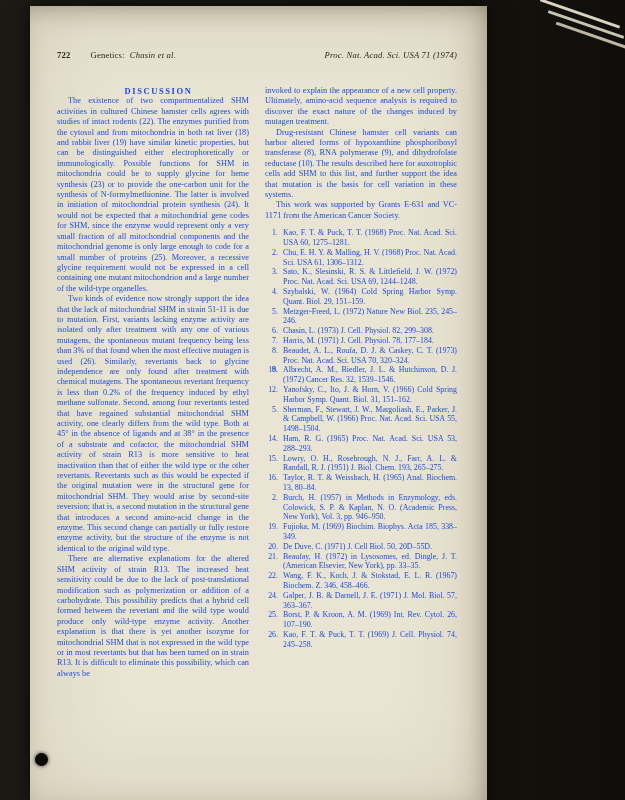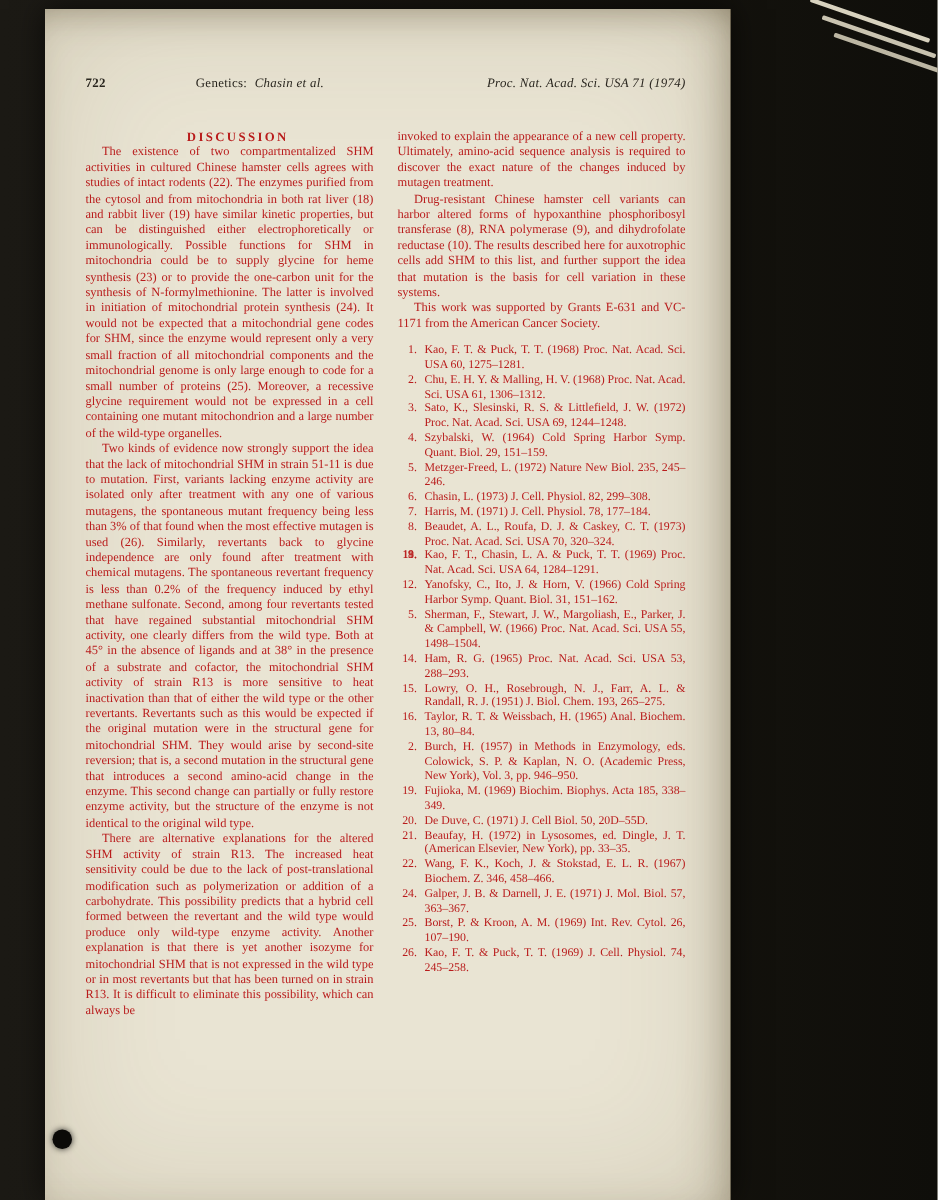--- a/index.html
+++ b/index.html
@@ -17,26 +17,26 @@
                inset -18px 0 35px -20px rgba(70,58,32,.45),
                inset 0 14px 30px -18px rgba(70,58,32,.5);
   }
   .hole{position:absolute;left:35px;top:753px;width:13px;height:13px;border-radius:50%;
     background:#0b0a08;box-shadow:0 0 4px rgba(0,0,0,.8);z-index:3;}
   .header{
     position:absolute;left:27px;right:30px;top:44px;display:flex;align-items:baseline;
     font-size:8.6px;color:#2a261f;letter-spacing:.2px;
   }
   .hnum{font-weight:bold;margin-right:20px;}
-  .hsec{margin-right:5px;margin-left:40px;}
+  .hsec{margin-right:5px;}
   .hauth{font-style:italic;}
   .hjournal{margin-left:auto;font-style:italic;}
   .cols{
     position:absolute;left:27px;right:30px;top:80px;display:flex;gap:16px;
-    color:#b91c1c;
+    color:#1d4ed8;
   }
   .col{flex:1 1 0;font-size:8.3px;line-height:10.4px;text-align:justify;}
   .sec-heading{
     text-align:center;font-weight:bold;font-size:8.5px;letter-spacing:1.6px;
     margin:0 0 6px 0;text-indent:0;
   }
   .col p{margin:0;text-indent:11px;}
   .col p.noindent{text-indent:0;}
   .ack{margin-top:2px;}
   .refs{margin-top:7px;font-size:7.9px;line-height:9.8px;}
@@ -121,26 +121,23 @@
             <span class="ref-num">8.</span>
             <span>Beaudet, A. L., Roufa, D. J. &amp; Caskey, C. T. (1973) Proc. Nat. Acad. Sci. USA 70, 320–324.</span>
           </div>
 
           <div class="ref">
             <span class="ref-num">9.</span>
           </div>
 
           <div class="ref">
             <span class="ref-num">18.</span>
-          </div>
-
-          <div class="ref">
-            <span class="ref-num">11.</span>
-            <span>Kao, F. T., Chasin, L. A. &amp; Puck, T. T. (1969) Proc. Nat. Acad. Sci. USA 64, 1284–1291.</span>
-          </div>
+            <span>Albrecht, A. M., Biedler, J. L. &amp; Hutchinson, D. J. (1972) Cancer Res. 32, 1539–1546.</span>
+          </div>
+
 
           <div class="ref">
             <span class="ref-num">12.</span>
             <span>Yanofsky, C., Ito, J. &amp; Horn, V. (1966) Cold Spring Harbor Symp. Quant. Biol. 31, 151–162.</span>
           </div>
 
           <div class="ref">
             <span class="ref-num">5.</span>
             <span>Sherman, F., Stewart, J. W., Margoliash, E., Parker, J. &amp; Campbell, W. (1966) Proc. Nat. Acad. Sci. USA 55, 1498–1504.</span>
           </div>

